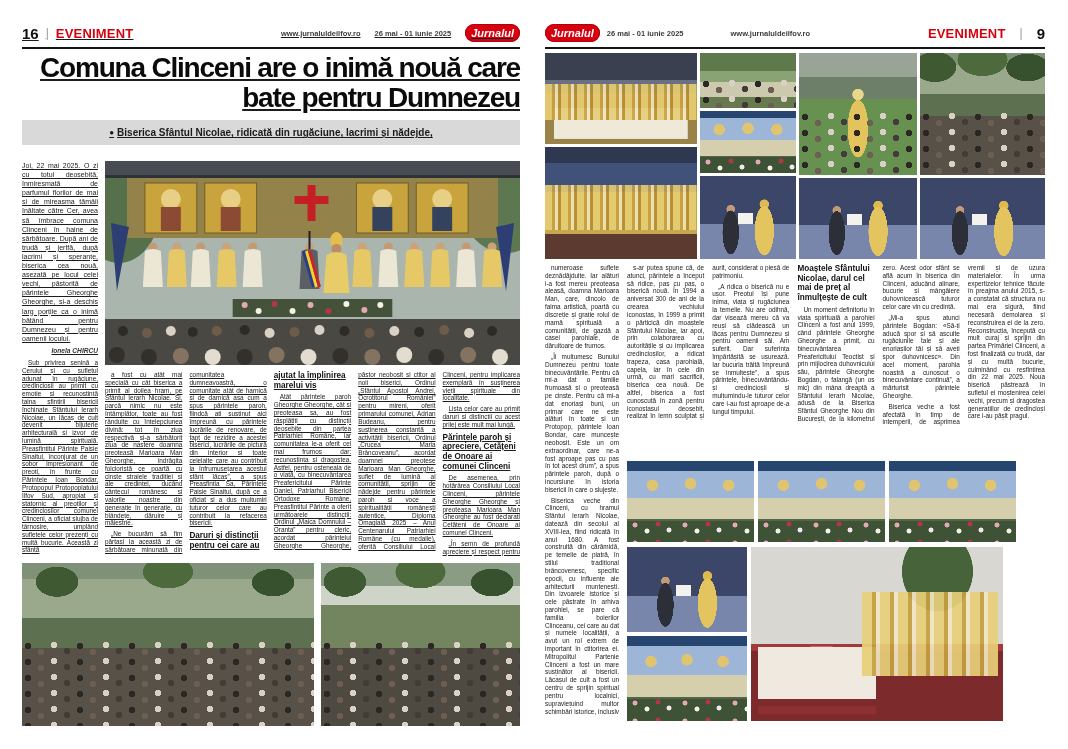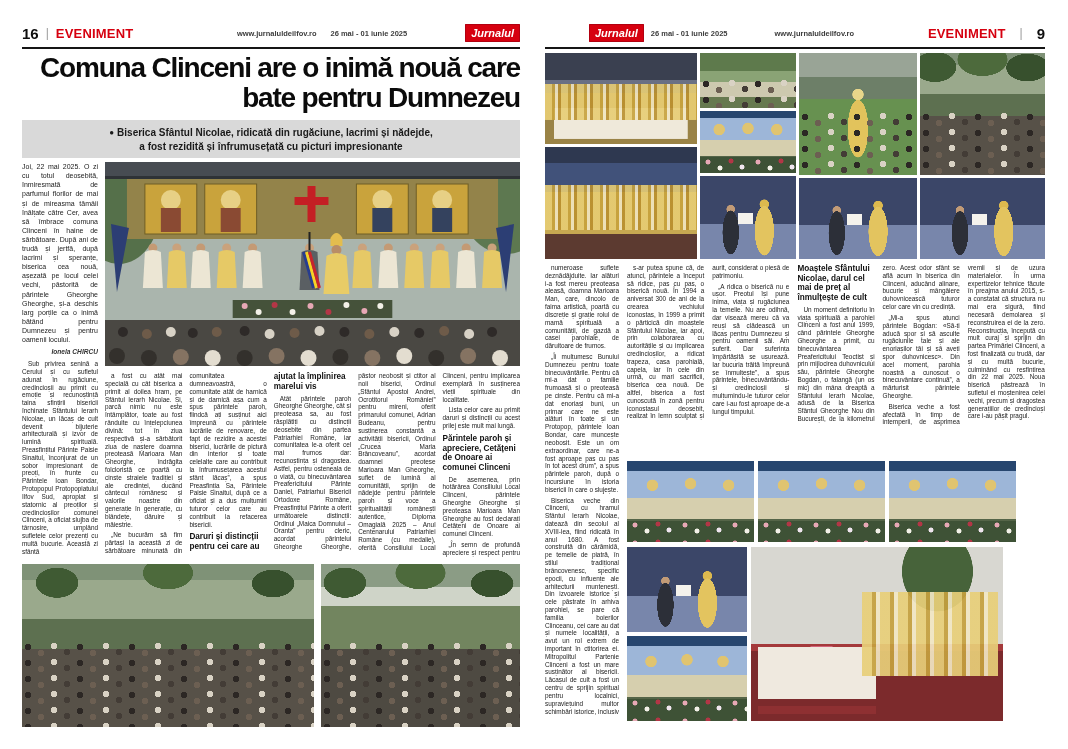--- a/index.html
+++ b/index.html
@@ -3,42 +3,42 @@
 <meta charset="utf-8">
 <style>
   * { box-sizing: border-box; margin: 0; padding: 0; }
   html,body { background:#ffffff; }
   body {
     width:1068px; height:749px; margin:0 auto; position:relative;
     font-family:"Liberation Sans", sans-serif; color:#1c1c1e;
   }
   .spread { display:flex; width:1068px; height:749px; }
   .page { width:534px; height:749px; overflow:hidden; background:#fff; }
-  .page-left  { padding:24px 14px 12px 22px; }
+  .page-left  { padding:24px 14px 12px 22px;text-decoration:underline; }
   .page-right { padding:24px 23px 12px 11px; }
 
   
   .mast { display:flex; align-items:center; gap:7px; border-bottom:2px solid #151515; padding-bottom:5px; margin-bottom:4px; }
   .pagenum { font-size:15px; font-weight:800; color:#0e0e0e; }
   .mast-sep { color:#9a9a9a; font-size:12px; font-weight:400; }
   .section-label { font-size:13px; font-weight:800; color:#d6000f; letter-spacing:.2px; }
   .mast-right { margin-left:auto; display:flex; align-items:center; gap:14px; }
   .mast-url, .mast-date { font-size:7.5px; font-weight:700; color:#3c3c3c; }
   .brand-logo {
     background:#d6000f; color:#fff; font-weight:800; font-style:italic;
-    font-size:11px; line-height:1; padding:4px 6px 3px; border-radius:1px;
-    box-shadow: inset 0 0 0 1px #b20010; white-space:nowrap;margin-left:44px;
+    font-size:11px; line-height:1; padding:4px 6px 3px; border-radius:9px;
+    box-shadow: inset 0 0 0 1px #b20010; white-space:nowrap;
   }
 
   
   .headline {
     text-align:right; font-size:28px; font-weight:800; letter-spacing:-1.2px;
     line-height:1.08; color:#0b0b0b; margin:3px 0 7px;
   }
-  .deck { background:#d9d9d9; padding:6px 10px 5px; text-align:center; font-size:10px; font-weight:700; line-height:1.32; color:#1a1a1a; margin-bottom:4px; }
+  .deck { background:#d9d9d9; padding:6px 10px 5px; text-align:center; font-size:10px; font-weight:700; line-height:1.32; color:#1a1a1a; margin-bottom:16px; }
   .deck .b { font-size:8px; position:relative; top:-1px; margin-right:3px; }
 
   
   .smalltext { font-size:6.4px; line-height:1.22; text-align:justify; color:#222; }
   .smalltext p { margin:0 0 3px; text-indent:6px; }
   .bandhead { font-size:8.2px; font-weight:800; line-height:1.18; margin:4px 0 3px; color:#111; text-align:left; }
   .intro-p { font-size:7px; line-height:1.3; text-indent:0 !important; }
   .byline { text-align:right; font-weight:700; font-style:italic; font-size:6.6px; color:#333; margin:4px 0 4px; }
 
   .lp-body { display:grid; grid-template-columns:76px 1fr; column-gap:7px; row-gap:6px; }
@@ -145,21 +145,20 @@
         <span class="mast-url">www.jurnaluldeilfov.ro</span>
         <span class="mast-date">26 mai - 01 iunie 2025</span>
         <span class="brand-logo">Jurnalul</span>
       </span>
     </div>
 
     <h1 class="headline">Comuna Clinceni are o inimă nouă care bate pentru Dumnezeu</h1>
 
     <div class="deck">
       <div><span class="b">●</span><span>Biserica Sfântul Nicolae, ridicată din rugăciune, lacrimi și nădejde,</span></div>
-      <div>a fost rezidită și înfrumusețată cu picturi impresionante</div>
     </div>
 
     <div class="lp-body">
       <div class="colA smalltext">
         <p class="intro-p">Joi, 22 mai 2025. O zi cu totul deosebită, înmiresmată de parfumul florilor de mai și de mireasma tămâii înălțate către Cer, avea să îmbrace comuna Clinceni în haine de sărbătoare. După ani de trudă și jertfă, după lacrimi și speranțe, biserica cea nouă, așezată pe locul celei vechi, păstorită de părintele Gheorghe Gheorghe, și-a deschis larg porțile ca o inimă bătând pentru Dumnezeu și pentru oamenii locului.</p>
         <div class="byline">Ionela CHIRCU</div>
         <p>Sub privirea senină a Cerului și cu sufletul adunat în rugăciune, credincioșii au primit cu emoție și recunoștință taina sfințirii bisericii închinate Sfântului Ierarh Nicolae, un lăcaș de cult devenit bijuterie arhitecturală și izvor de lumină spirituală. Preasfințitul Părinte Paisie Sinaitul, înconjurat de un sobor impresionant de preoți, în frunte cu Părintele Ioan Bondar, Protopopul Protopopiatului Ilfov Sud, apropiat și statornic al preoților și credincioșilor comunei Clinceni, a oficiat slujba de târnosire, umplând sufletele celor prezenți cu multă bucurie. Această zi sfântă</p>
       </div>
 
       <div class="ph main-photo" role="img" aria-label="Sobor de preoți pe scena de sfințire, cu icoane, primarul cu eșarfă tricoloră și mulțime de credincioși">

